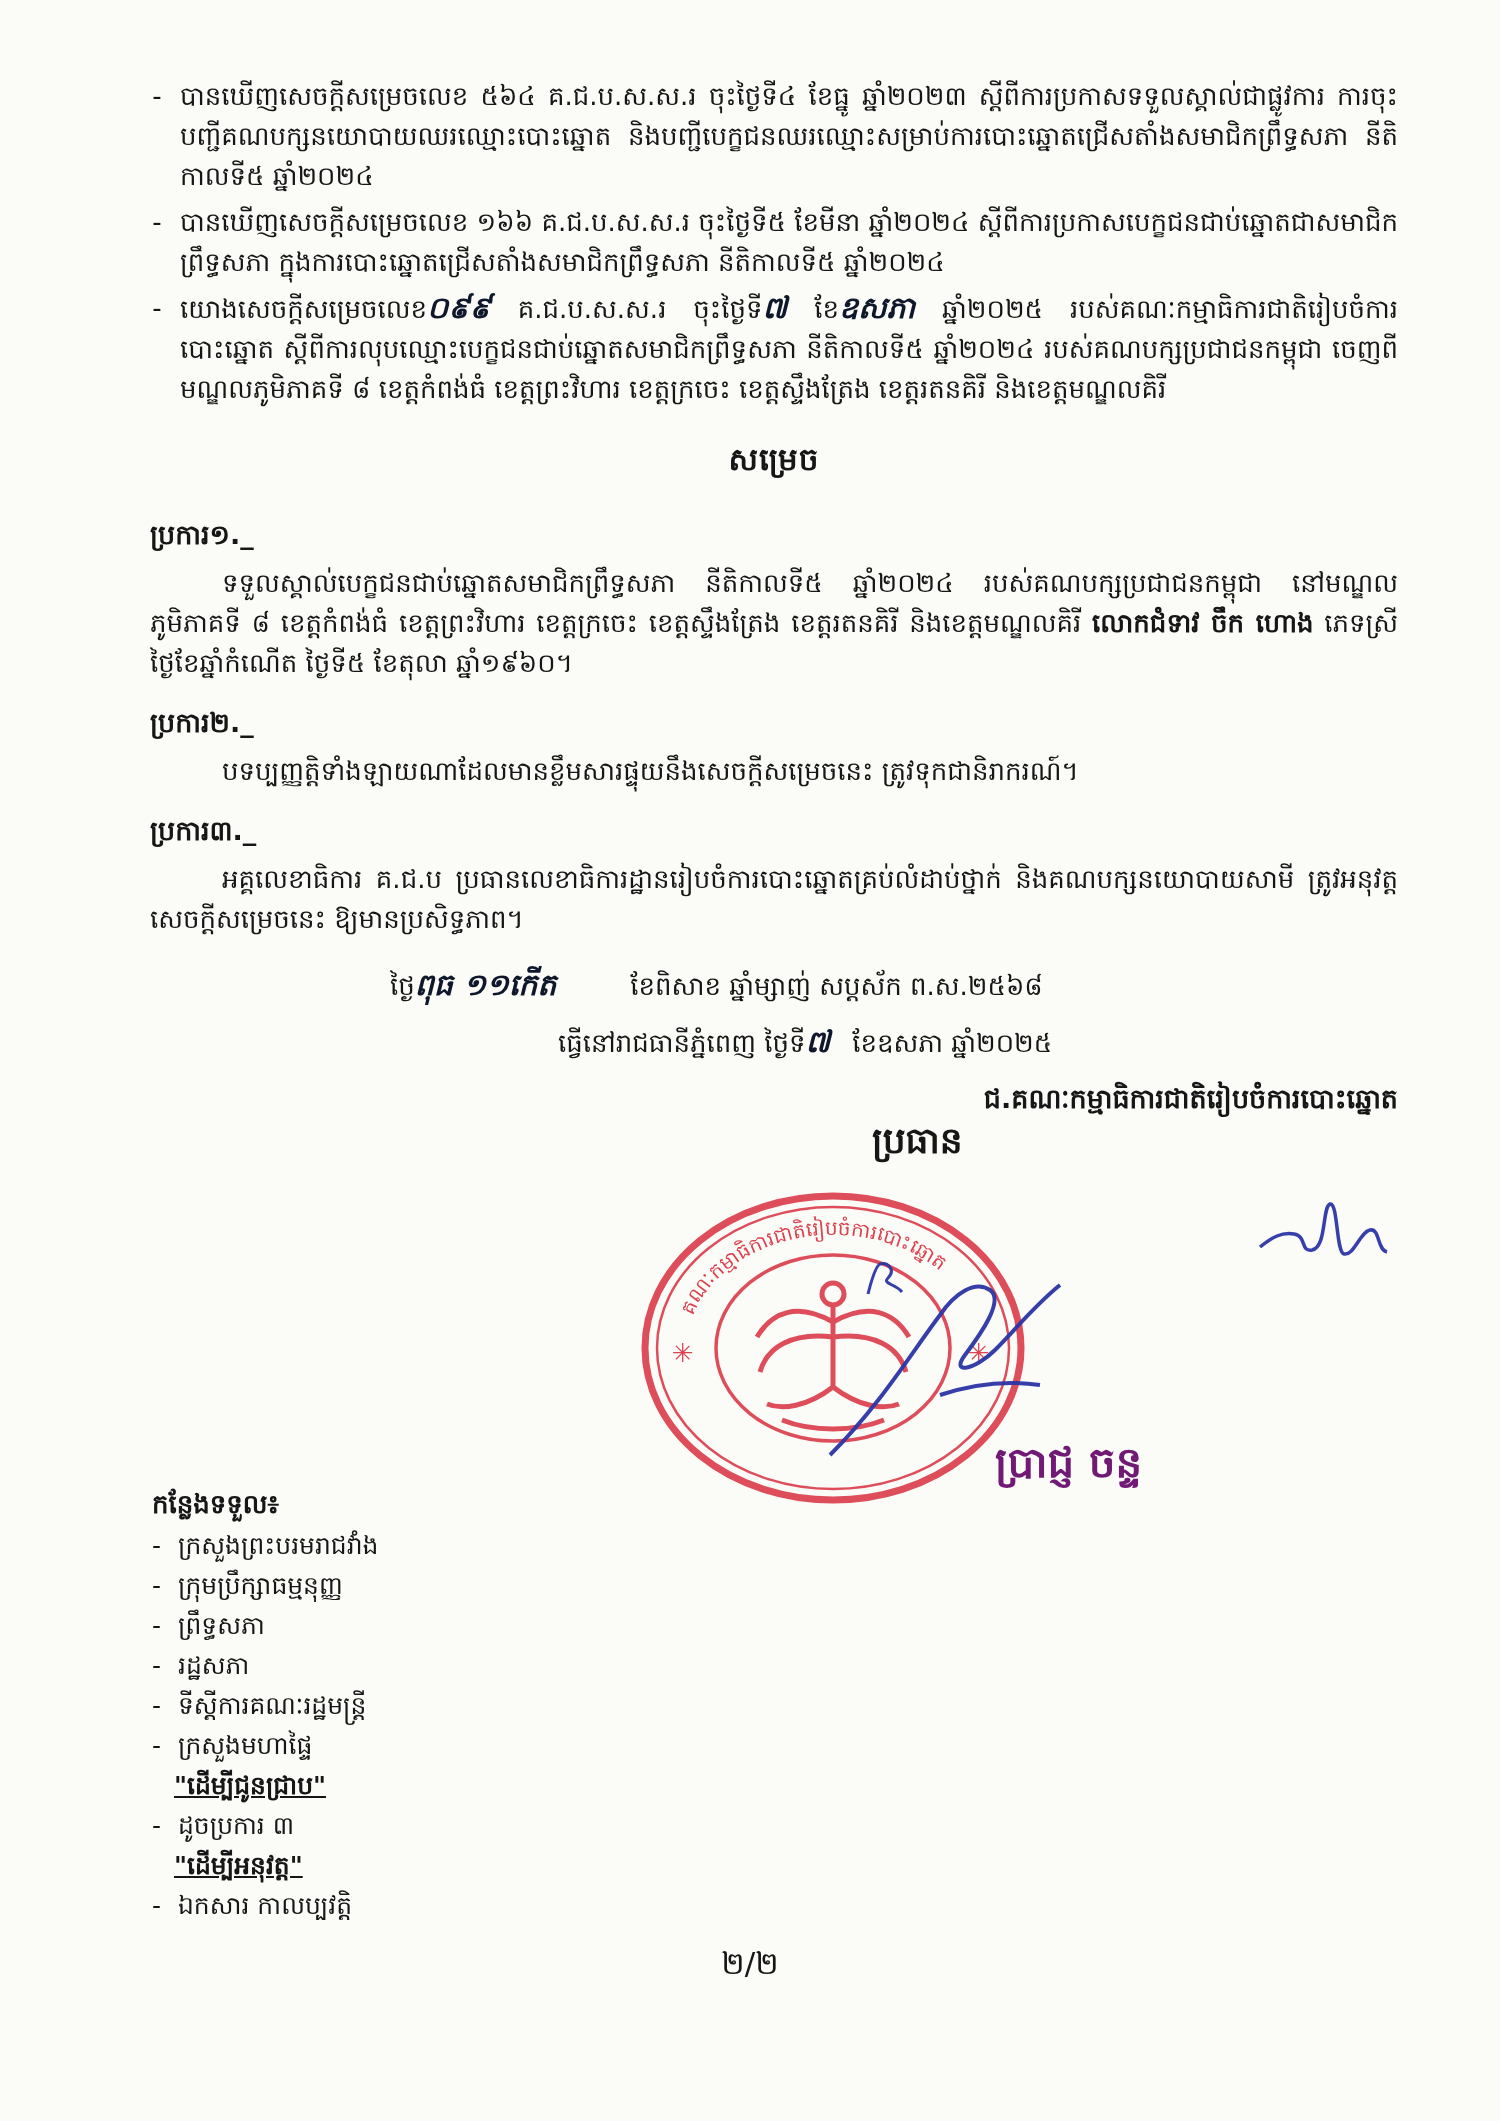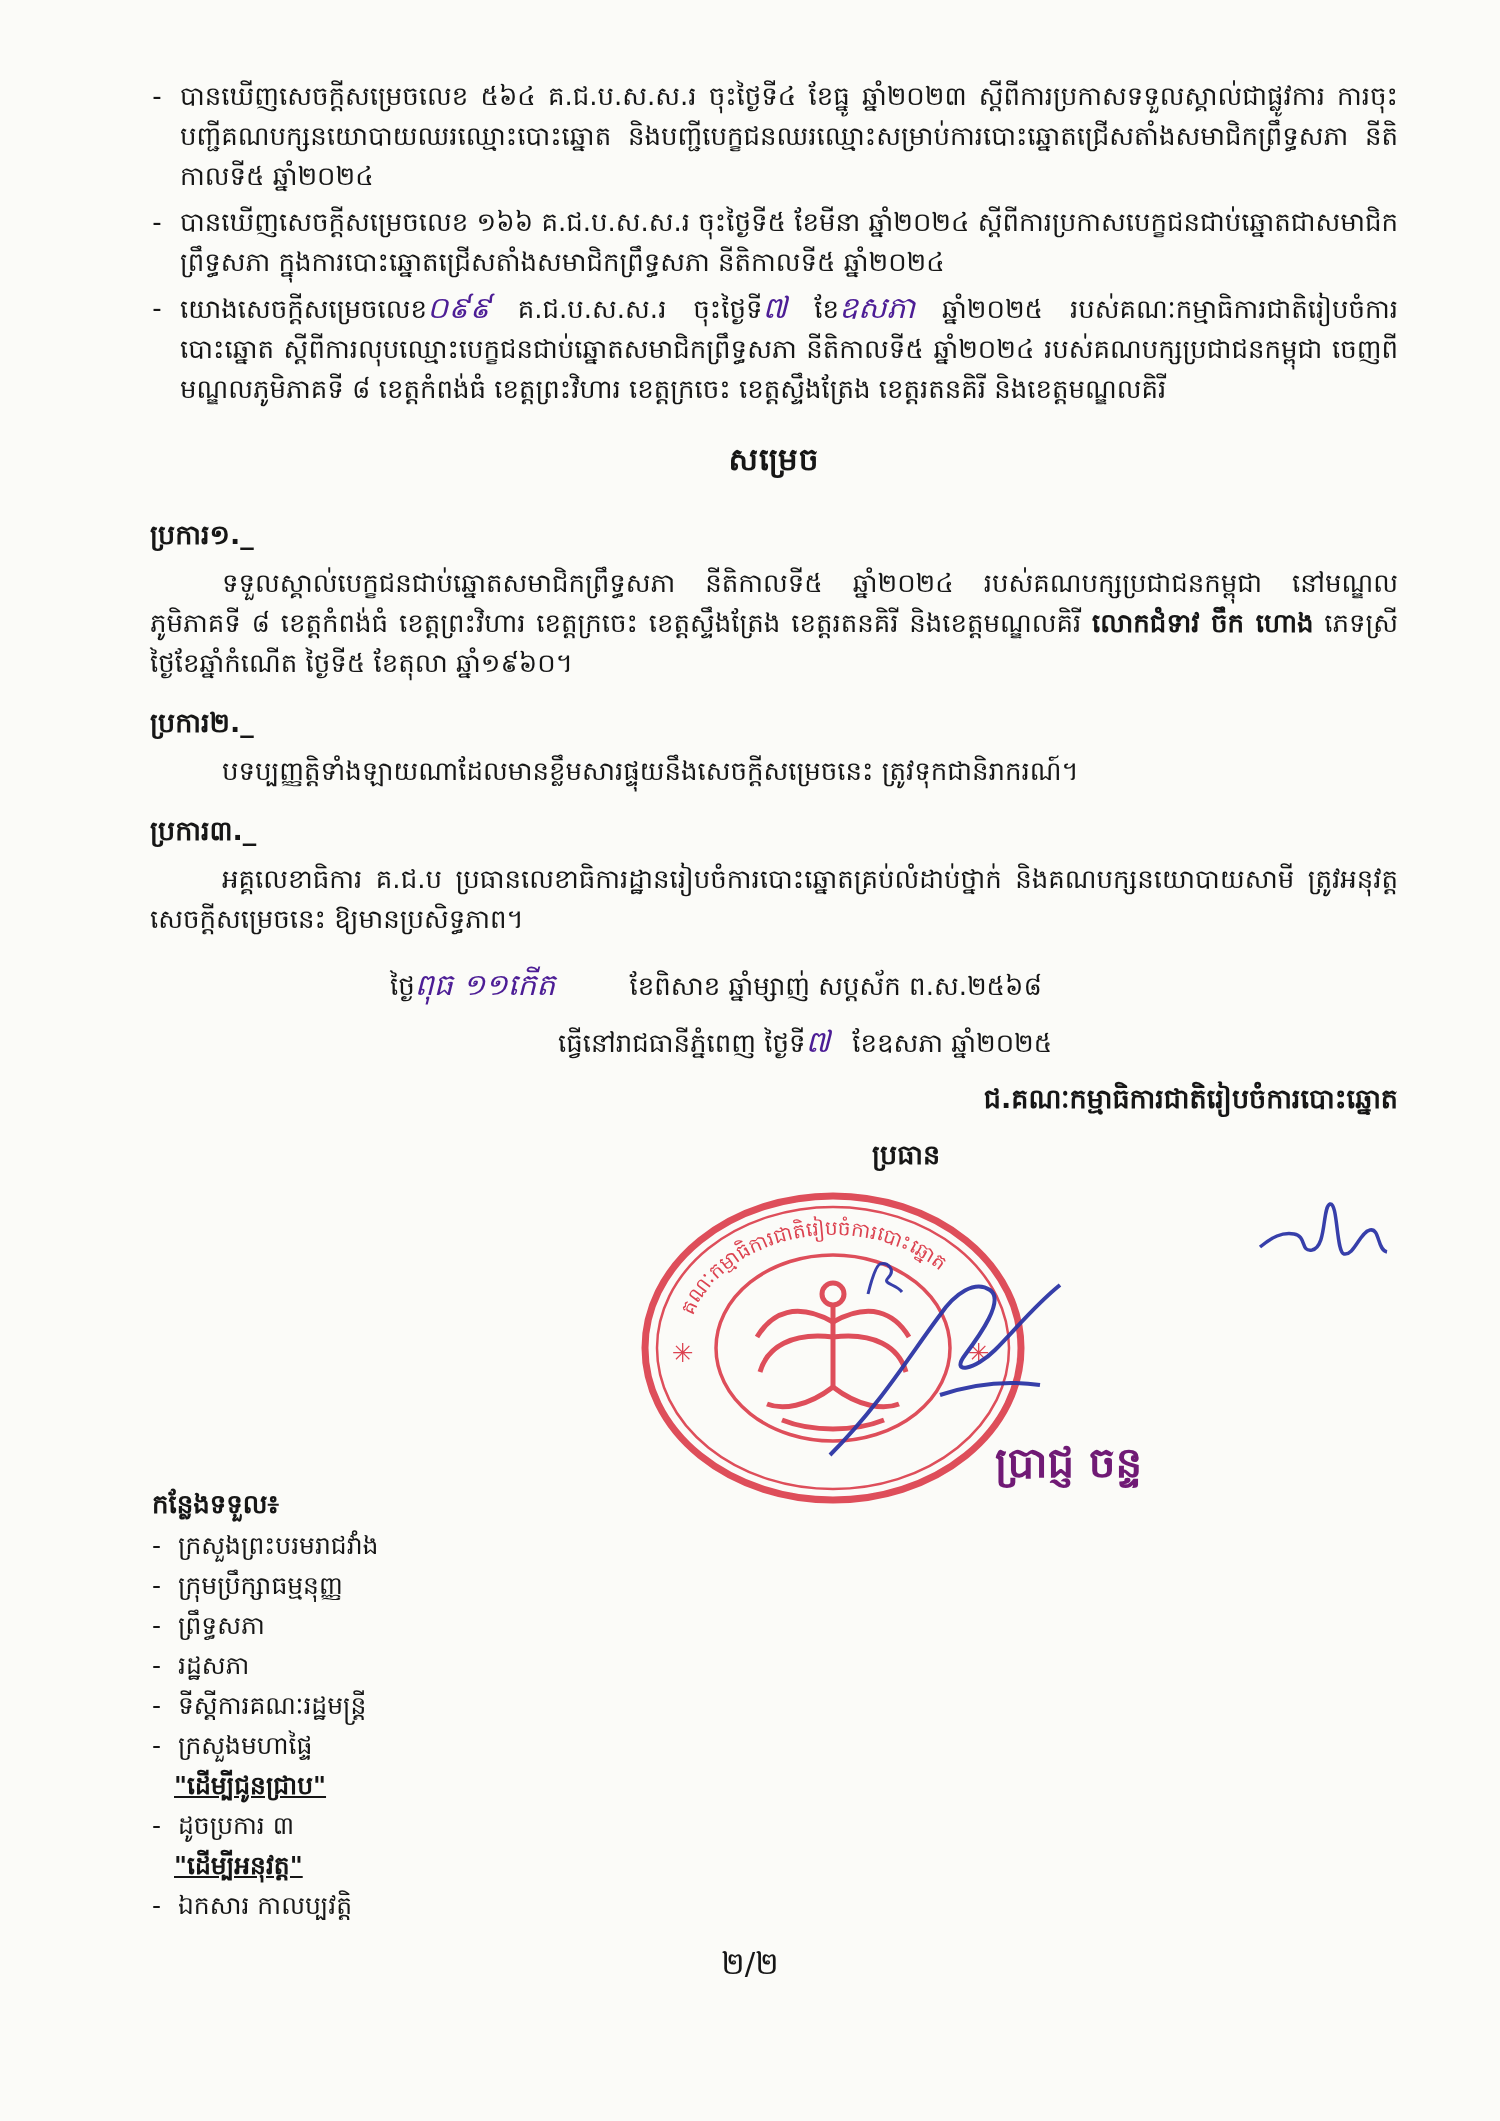--- a/index.html
+++ b/index.html
@@ -13,44 +13,44 @@
     overflow:hidden;
   }
   .doc{
     position:absolute;left:150px;top:76px;width:1248px;
     font-size:26px;line-height:40px;text-align:justify;
   }
   .bullet{display:flex;gap:16px;margin-bottom:6px;}
   .bullet-dash{flex:0 0 14px;text-align:center;}
   .bullet-text{flex:1;}
   .hw{
-    color:#4c1d95;
+    color:#0f172a;
     font-family:"DejaVu Serif", serif;
-    font-style:italic;font-weight:400;
+    font-style:italic;font-weight:700;
     font-size:30px;
   }
   .decision-heading{
     text-align:center;font-weight:bold;font-size:31px;
     margin:30px 0 36px;letter-spacing:1px;
   }
   .article-header{font-weight:bold;font-size:27px;margin:20px 0 8px;text-align:left;}
   .article-body{text-indent:72px;}
   .bold-name{font-weight:bold;}
   .date-block{margin-top:26px;text-align:left;}
   .date-line1{margin-left:240px;}
   .date-line2{margin-left:408px;margin-top:16px;}
   .gap-wide{display:inline-block;width:74px;}
   .gap-small{display:inline-block;width:22px;}
   .authority-line{
     margin-top:16px;margin-left:330px;
     font-weight:bold;font-size:27px;text-align:right;
   }
   .president-title{
-    margin-top:16px;margin-left:722px;
-    font-weight:bold;font-size:27px;text-align:left;
+    margin-top:2px;margin-left:722px;
+    font-weight:bold;font-size:36px;text-align:left;
   }
   .stamp-svg{position:absolute;left:632px;top:1182px;width:402px;height:332px;z-index:3;}
   .signature-svg{position:absolute;left:790px;top:1245px;width:310px;height:230px;z-index:4;}
   .scribble-svg{position:absolute;left:1252px;top:1192px;width:150px;height:86px;z-index:4;}
   .initial-svg{position:absolute;left:858px;top:1258px;width:54px;height:44px;z-index:4;}
   .name-stamp{
     position:absolute;left:995px;top:1436px;z-index:5;
     color:#701a75;font-weight:bold;font-size:42px;
   }
   .cc-block{

